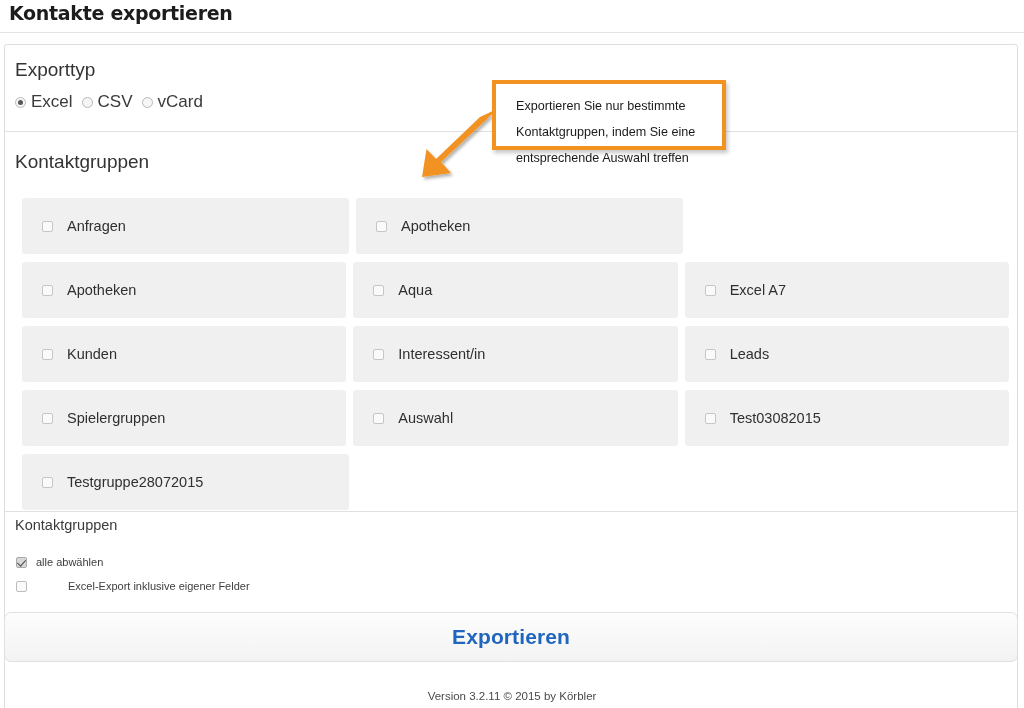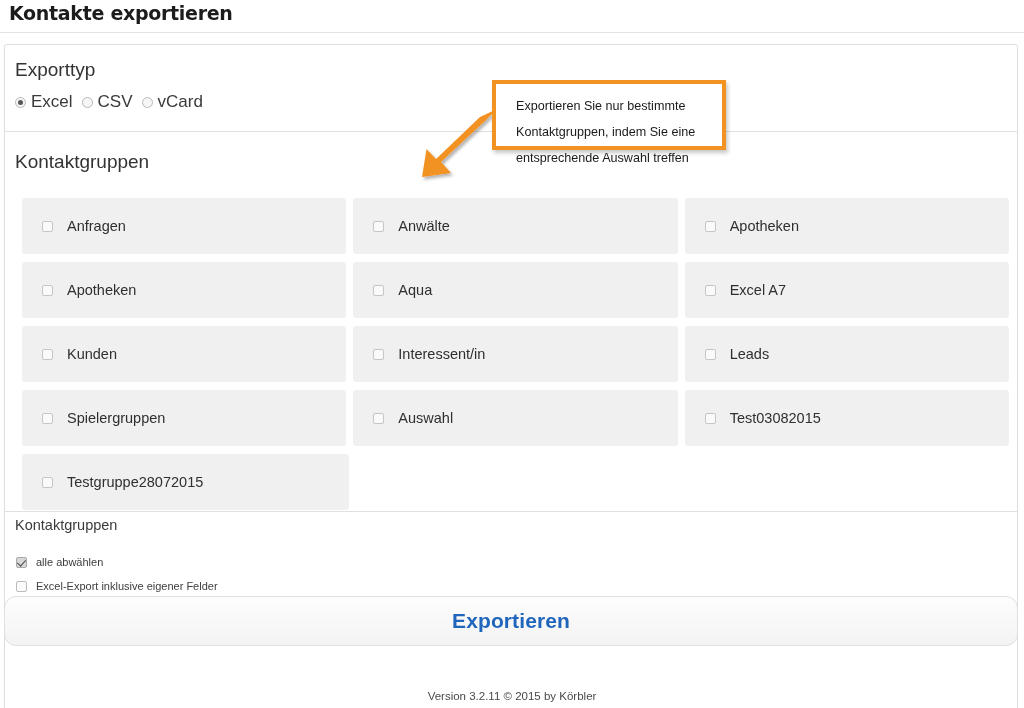--- a/index.html
+++ b/index.html
@@ -166,21 +166,21 @@
   }
   .opt-row {
     position: absolute;
     left: 11px;
     display: flex;
     align-items: center;
     font-size: 11px;
     color: #3d3d3d;
   }
   .opt-row.o1 { top: 511px; }
-  .opt-row.o2 { top: 535px; }
+  .opt-row.o2 { top: 535px; gap: 32px; }
   .cb-sm {
     width: 11px;
     height: 11px;
     border: 1px solid #bdbdbd;
     background: #fafafa;
     border-radius: 2px;
     box-sizing: border-box;
     margin-right: 9px;
     flex: none;
     position: relative;
@@ -198,26 +198,26 @@
     height: 7px;
     border: solid #4a4a4a;
     border-width: 0 1.6px 1.6px 0;
     transform: rotate(42deg);
   }
 
   
   .export-panel {
     position: absolute;
     left: 4px;
-    top: 596px;
+    top: 612px;
     width: 1014px;
     height: 50px;
     background: linear-gradient(#fdfdfd, #f3f3f3);
     border: 1px solid #e0e0e0;
-    border-radius: 12px;
+    border-radius: 7px;
     box-sizing: border-box;
     display: flex;
     align-items: center;
     justify-content: center;
     cursor: pointer;
   }
   .export-label {
     font-size: 21px;
     font-weight: bold;
     color: #2166bd;
@@ -296,24 +296,20 @@
     <div class="panel-rule r1"></div>
 
     <div class="section-head kontaktgruppen">Kontaktgruppen</div>
 
     <div class="grid">
 
       <div class="grid-row">
         <div class="tile">
           <span class="cb"></span>
           <span class="tile-label">Anfragen</span>
-        </div>
-        <div class="tile">
-          <span class="cb"></span>
-          <span class="tile-label">Anwälte</span>
         </div>
         <div class="tile">
           <span class="cb"></span>
           <span class="tile-label">Apotheken</span>
         </div>
       </div>
 
       <div class="grid-row">
         <div class="tile">
           <span class="cb"></span>

